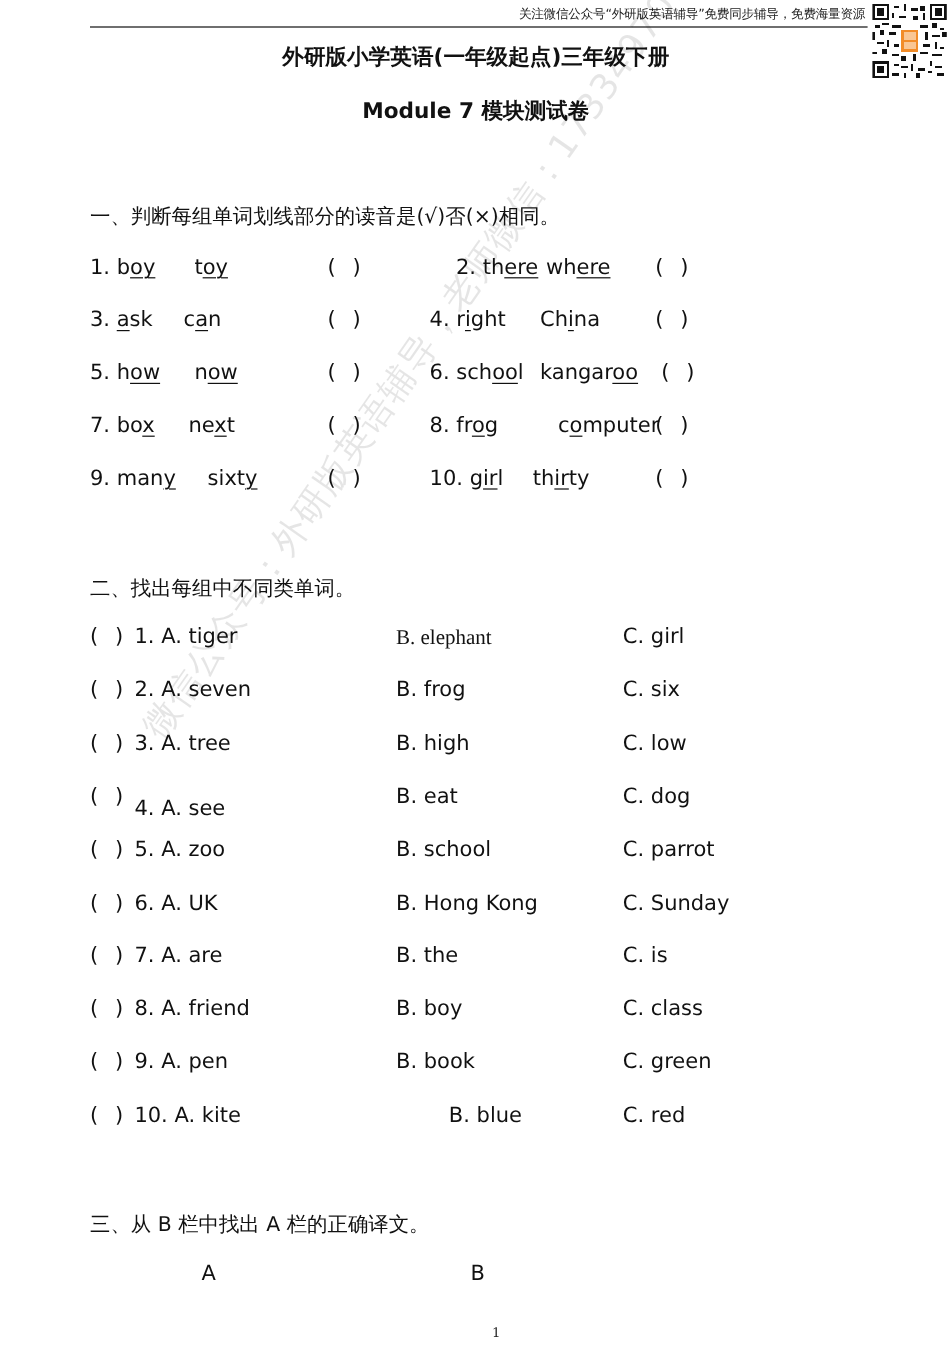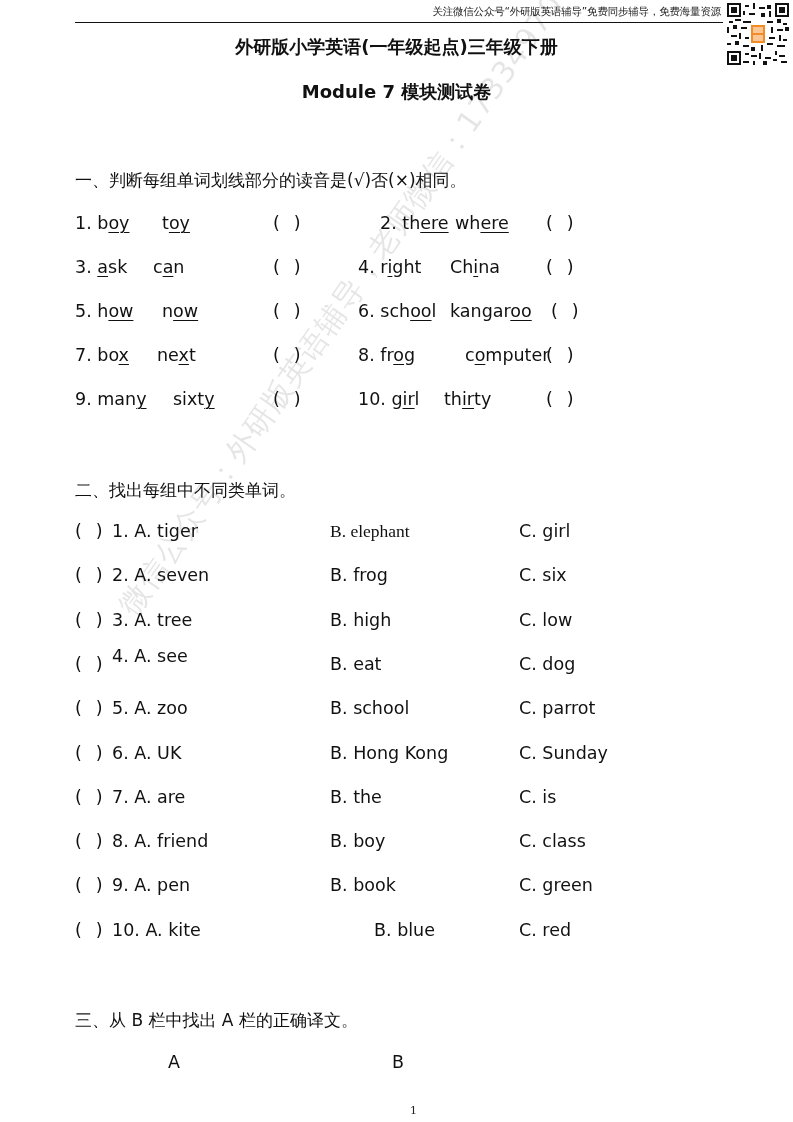--- a/index.html
+++ b/index.html
@@ -141,21 +141,21 @@
     <div class="abs row-text" style="top: 521px; left: 519px;">C. girl</div>
     <div class="abs row-text" style="top: 565px; left: 75px;">(<span class="gap" style="display:inline-block;width:14px"></span>)</div>
     <div class="abs row-text" style="top: 565px; left: 112px;"><span>2.</span> <span>A. seven</span></div>
     <div class="abs row-text" style="top: 565px; left: 330px;">B. frog</div>
     <div class="abs row-text" style="top: 565px; left: 519px;">C. six</div>
     <div class="abs row-text" style="top: 610px; left: 75px;">(<span class="gap" style="display:inline-block;width:14px"></span>)</div>
     <div class="abs row-text" style="top: 610px; left: 112px;"><span>3.</span> <span>A. tree</span></div>
     <div class="abs row-text" style="top: 610px; left: 330px;">B. high</div>
     <div class="abs row-text" style="top: 610px; left: 519px;">C. low</div>
     <div class="abs row-text" style="top: 654px; left: 75px;">(<span class="gap" style="display:inline-block;width:14px"></span>)</div>
-    <div class="abs row-text" style="top: 646px; left: 112px;"><span>4.</span> <span>A. see</span></div>
+    <div class="abs row-text" style="top: 664px; left: 112px;"><span>4.</span> <span>A. see</span></div>
     <div class="abs row-text" style="top: 654px; left: 330px;">B. eat</div>
     <div class="abs row-text" style="top: 654px; left: 519px;">C. dog</div>
     <div class="abs row-text" style="top: 698px; left: 75px;">(<span class="gap" style="display:inline-block;width:14px"></span>)</div>
     <div class="abs row-text" style="top: 698px; left: 112px;"><span>5.</span> <span>A. zoo</span></div>
     <div class="abs row-text" style="top: 698px; left: 330px;">B. school</div>
     <div class="abs row-text" style="top: 698px; left: 519px;">C. parrot</div>
     <div class="abs row-text" style="top: 743px; left: 75px;">(<span class="gap" style="display:inline-block;width:14px"></span>)</div>
     <div class="abs row-text" style="top: 743px; left: 112px;"><span>6.</span> <span>A. UK</span></div>
     <div class="abs row-text" style="top: 743px; left: 330px;">B. Hong Kong</div>
     <div class="abs row-text" style="top: 743px; left: 519px;">C. Sunday</div>

